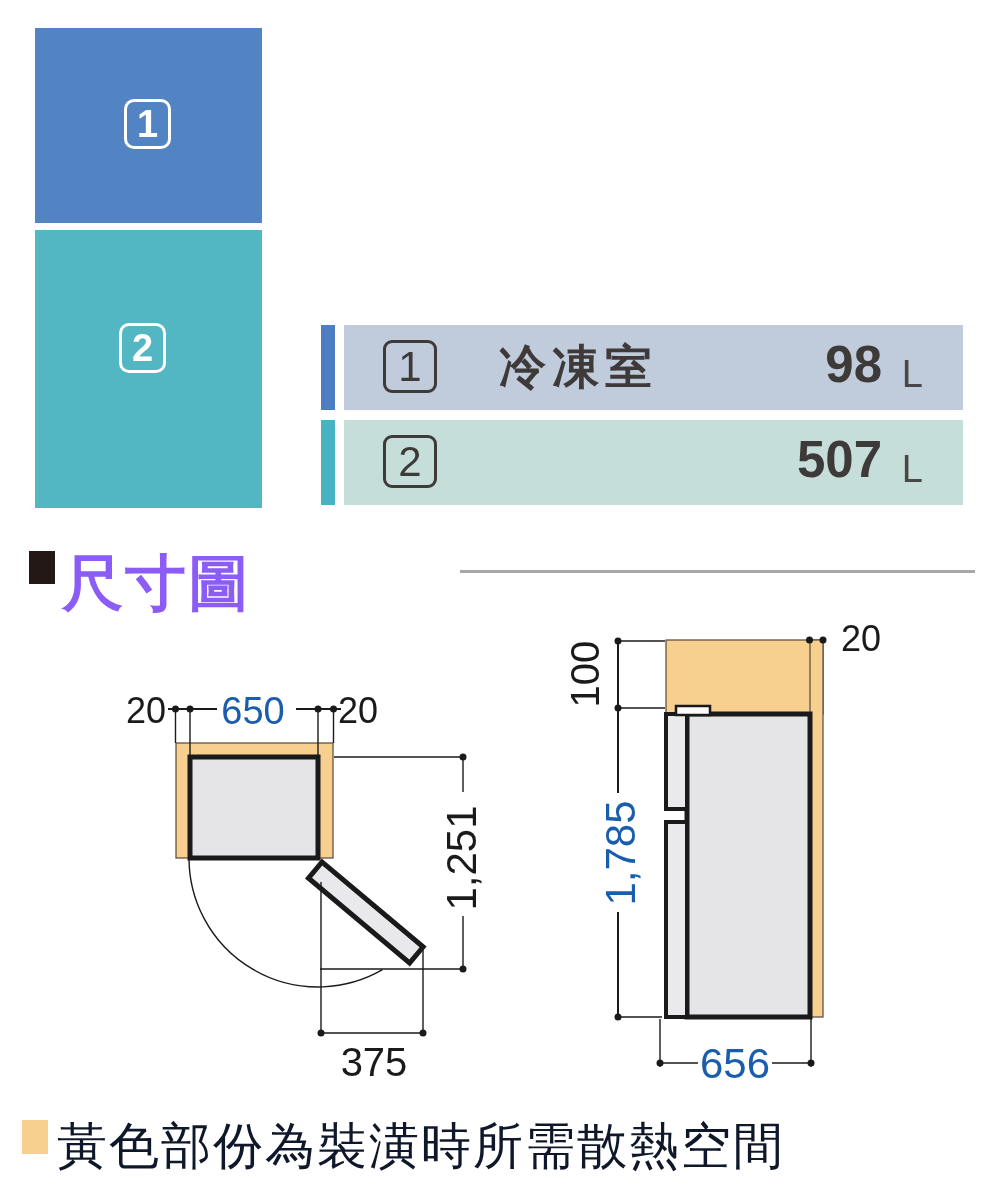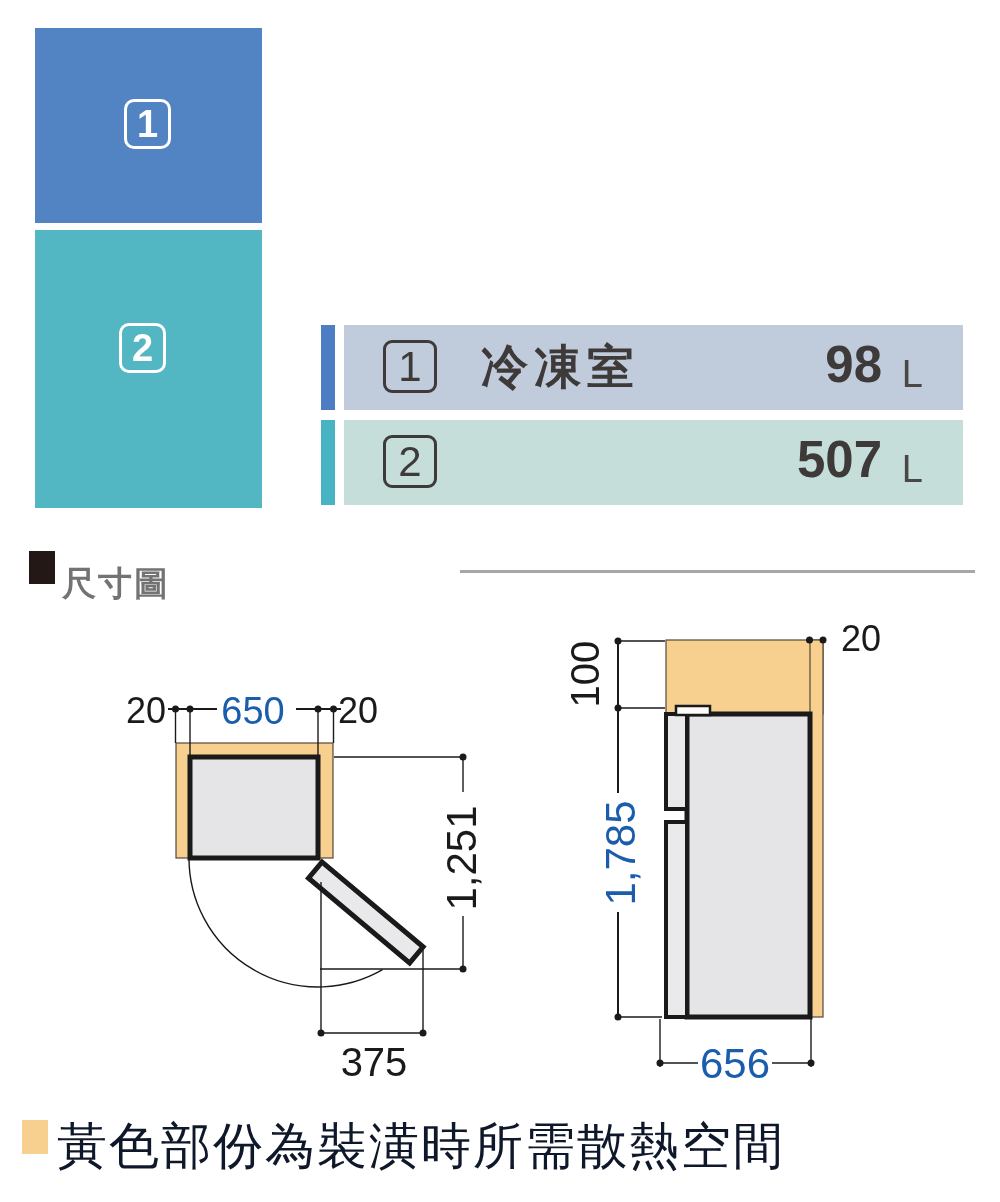--- a/index.html
+++ b/index.html
@@ -27,32 +27,32 @@
   .row1 .accent{background:#4d7ec3;}
   .row2 .accent{background:#47b3c3;}
   .row1 .bar{background:#c0cbdb;}
   .row2 .bar{background:#c5ded9;}
   .legend-badge{
     position:absolute;left:39px;top:15px;width:54px;height:53px;border:3px solid #3e3a39;
     border-radius:9px;display:flex;align-items:center;justify-content:center;
     font-size:42px;font-weight:500;color:#3e3a39;box-sizing:border-box;
   }
   .legend-label{
-    position:absolute;left:137px;top:11px;font-size:47px;font-weight:bold;
+    position:absolute;left:155px;top:11px;font-size:47px;font-weight:bold;
     letter-spacing:6px;color:#3e3a39;white-space:nowrap;
   }
   .legend-value{
     position:absolute;right:81px;top:5px;font-size:51px;font-weight:bold;color:#3e3a39;line-height:69px;
   }
   .legend-unit{
     position:absolute;right:40px;top:30px;font-size:38px;font-weight:400;color:#4a4847;line-height:38px;
   }
   
   .sec-bullet{position:absolute;left:29px;top:551px;width:26px;height:33px;background:#231815;}
-  .sec-title{position:absolute;left:62px;top:561px;font-size:34px;font-weight:bold;letter-spacing:2px;color:#737373;white-space:nowrap;}
+  .sec-title{position:absolute;left:62px;top:543px;font-size:61px;font-weight:bold;letter-spacing:2px;color:#8b5cf6;white-space:nowrap;}
   .sec-unit{position:absolute;left:243px;top:546px;font-size:46px;font-weight:400;color:#3a3634;white-space:nowrap;}
   .sec-rule{position:absolute;left:460px;top:570px;width:515px;height:3px;background:#a9a7a5;}
   
   .foot-bullet{position:absolute;left:22px;top:1120px;width:26px;height:34px;background:#f7cf8f;}
   .foot-text{position:absolute;left:57px;top:1113px;font-size:50px;letter-spacing:2px;color:#0f172a;white-space:nowrap;}
   svg{position:absolute;left:0;top:600px;}
   svg text{font-family:"Liberation Sans", sans-serif;}
 </style>
 </head>
 <body>

